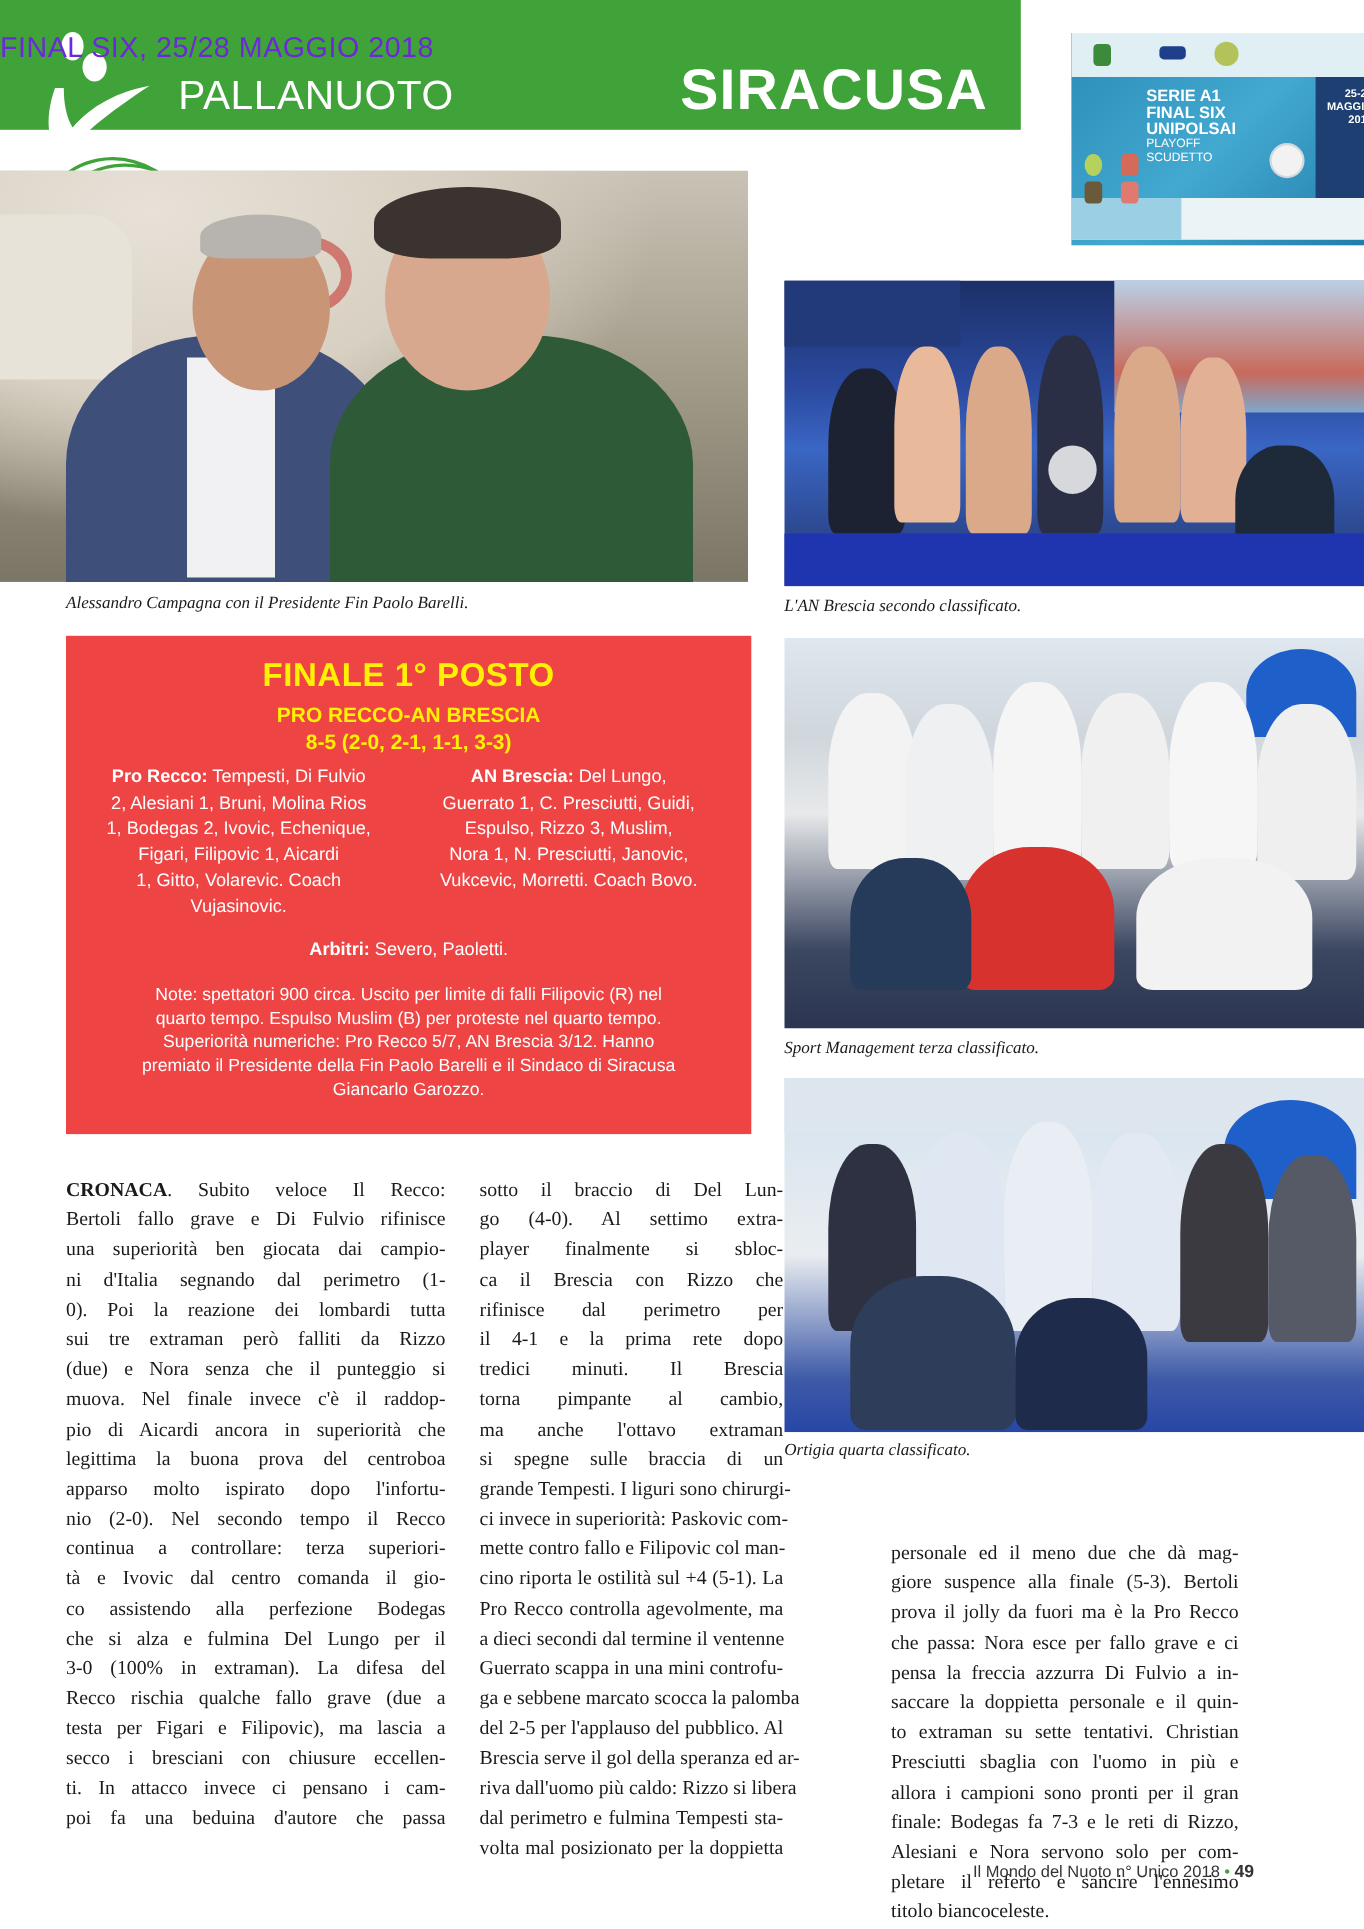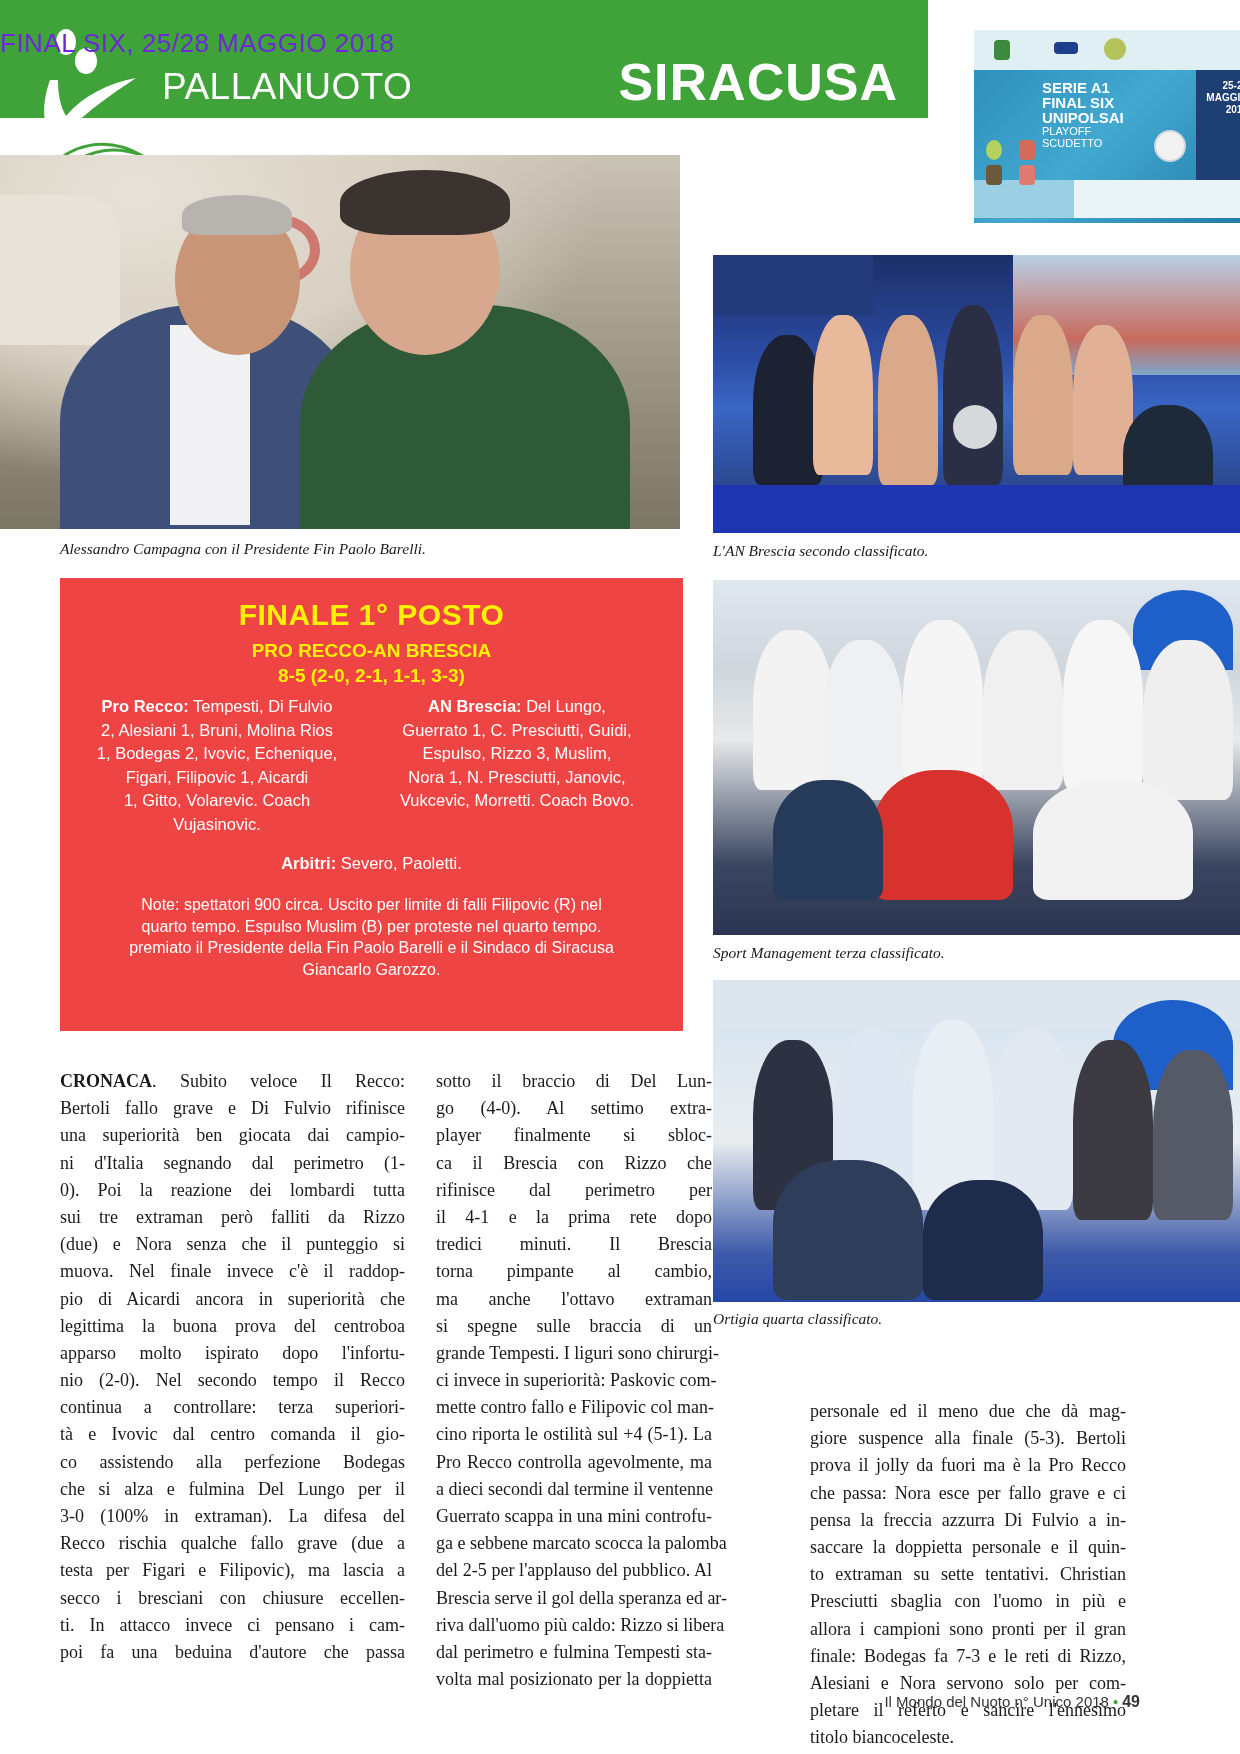--- a/index.html
+++ b/index.html
@@ -257,20 +257,21 @@
     <div>Vukcevic, Morretti. Coach Bovo.</div>
   </div>
 
   <div class="ib-refs">
     <b>Arbitri:</b><span> Severo, Paoletti.</span>
   </div>
 
   <div class="ib-notes">
     <div>Note: spettatori 900 circa. Uscito per limite di falli Filipovic (R) nel</div>
     <div>quarto tempo. Espulso Muslim (B) per proteste nel quarto tempo.</div>
+    <div>Superiorità numeriche: Pro Recco 5/7, AN Brescia 3/12. Hanno</div>
     <div>premiato il Presidente della Fin Paolo Barelli e il Sindaco di Siracusa</div>
     <div>Giancarlo Garozzo.</div>
   </div>
 </div>
 
 <div class="col" id="col1" style="left:60px;top:1068px;width:345px;">
   <span class="line"><b>CRONACA</b><span>. Subito veloce Il Recco:</span></span>
 <span class="line">Bertoli fallo grave e Di Fulvio rifinisce</span>
     <span class="line">una superiorità ben giocata dai campio-</span>
     <span class="line">ni d'Italia segnando dal perimetro (1-</span>

